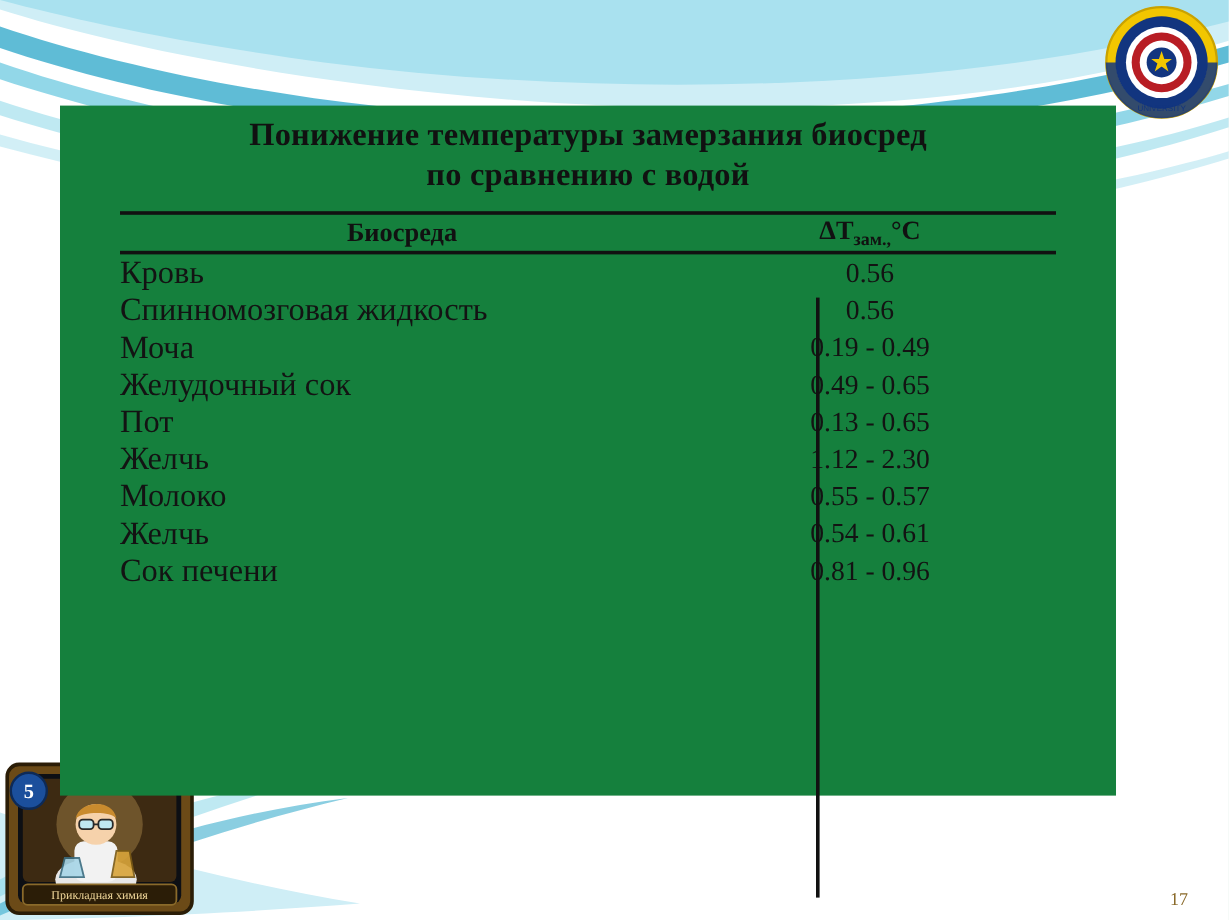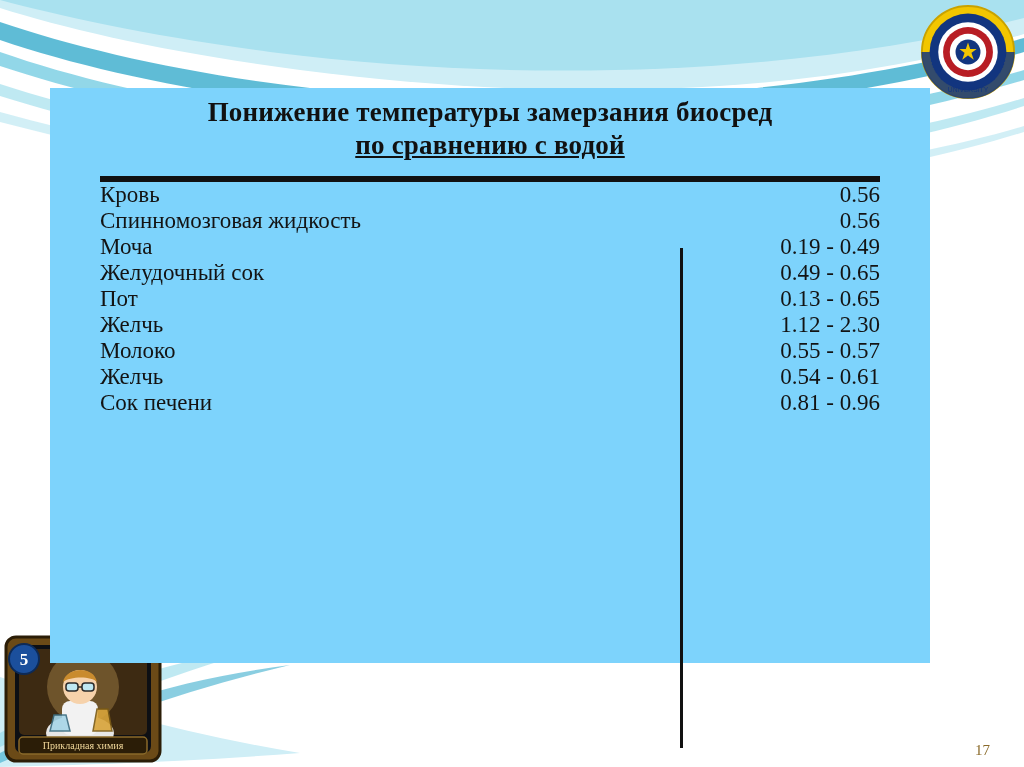--- a/index.html
+++ b/index.html
@@ -57,37 +57,36 @@
     height: 128px;
   }
 
   
   .content-card {
     position: absolute;
     left: 50px;
     top: 88px;
     width: 880px;
     height: 575px;
-    background: #7dd3fc;
+    background: #15803d;
     z-index: 5;
   }
 
   .doc-title {
     text-align: center;
     font-family: "Liberation Serif", serif;
     font-weight: bold;
     font-size: 27px;
     line-height: 1.22;
     color: #111111;
     letter-spacing: 0.2px;
     margin: 8px 36px 0 36px;
   }
   .doc-title .line2 {
     display: block;
-    text-decoration: underline;
   }
 
   table.data-table {
     border-collapse: collapse;
     margin: 14px auto 0 auto;
     width: 780px;
     table-layout: fixed;
   }
   table.data-table th,
   table.data-table td {
@@ -118,30 +117,30 @@
   .col-name {
     width: 470px;
     position: relative;
   }
   .col-val {
     width: 310px;
   }
 
   td.cell-name {
     font-family: "Liberation Serif", serif;
-    font-size: 23px;
+    font-size: 27px;
     color: #131313;
     padding: 4px 0 4px 82px;
     white-space: nowrap;
   }
   td.cell-val {
     font-family: "Liberation Serif", serif;
     font-size: 23px;
     color: #131313;
-    text-align: right;
+    text-align: center;
     padding: 4px 0 4px 0;
   }
 
   
   .vline {
     position: absolute;
     left: 630px;
     top: 160px;
     width: 3px;
     height: 500px;
@@ -232,20 +231,26 @@
     <table class="data-table">
       <colgroup>
         <col class="col-name">
         <col class="col-val">
       </colgroup>
       <tbody>
         <tr class="rule-top">
           <td></td>
           <td></td>
         </tr>
+        <tr class="head-row">
+          <th>Биосреда</th>
+          <th>
+            <span>ΔT</span><span class="sub">зам.,</span><span>°C</span>
+          </th>
+        </tr>
         <tr class="rule-mid">
           <td></td>
           <td></td>
         </tr>
 
         <tr>
           <td class="cell-name">Кровь</td>
           <td class="cell-val">0.56</td>
         </tr>
         <tr>

